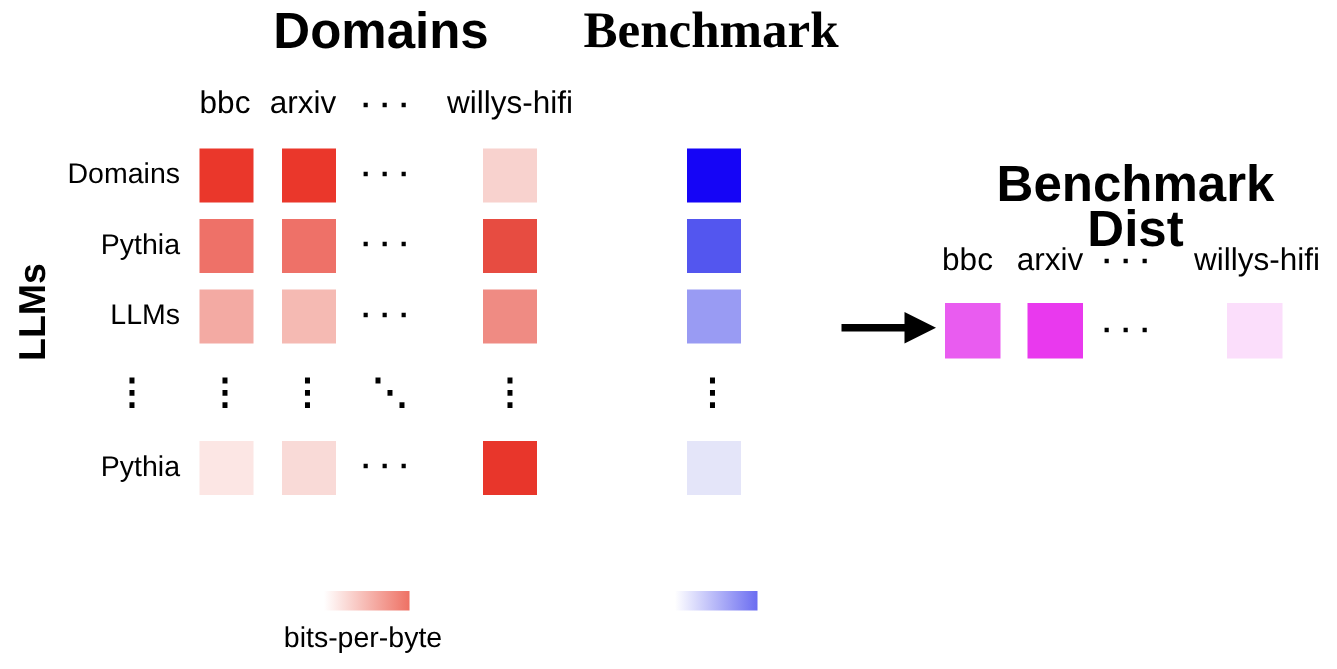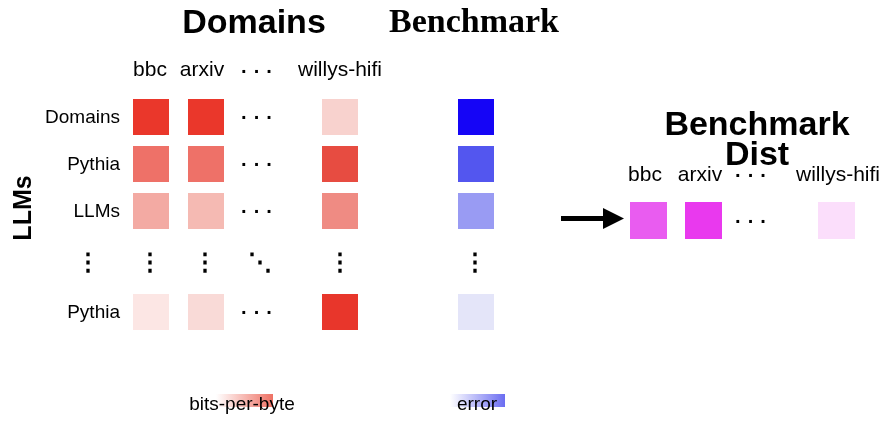--- a/index.html
+++ b/index.html
@@ -29,21 +29,21 @@
     position:absolute;left:-13px;top:194px;width:70px;height:28px;
     font-weight:bold;font-size:25px;text-align:center;transform:rotate(-90deg);
   }
   .cell{position:absolute;}
   .dots{position:absolute;transform:translate(-50%,-50%);font-weight:bold;white-space:nowrap;}
   .dots-h{font-size:20px;letter-spacing:6px;}
   .dots-v,.dots-d{font-size:24px;}
   .legend-bar{position:absolute;width:57px;height:13px;top:394px;}
   #bpb-bar{left:216px;}
   #error-bar{left:450px;width:55px;}
-  .legend-label{position:absolute;top:392px;font-size:19px;text-align:center;line-height:24px;}
+  .legend-label{position:absolute;top:414px;font-size:19px;text-align:center;line-height:24px;}
   #bpb-label{left:162px;width:160px;}
   #error-label{left:417px;width:120px;}
   #arrow{position:absolute;left:559px;top:207px;}
 </style>
 </head>
 <body>
 
 <div id="canvas">
 
   <div class="title" id="domains-title">Domains</div>
@@ -66,21 +66,20 @@
   <div id="llms-label">LLMs</div>
 
   <svg id="arrow" width="66" height="24" viewBox="0 0 66 24">
     <rect x="2" y="9" width="46" height="5" fill="#000"></rect>
     <polygon points="44,1 65,11.5 44,22" fill="#000"></polygon>
   </svg>
 
   <div class="legend-bar" id="bpb-bar" style="background: linear-gradient(to right, rgb(255, 255, 255), rgb(238, 113, 100));"></div>
   <div class="legend-label" id="bpb-label">bits-per-byte</div>
   <div class="legend-bar" id="error-bar" style="background: linear-gradient(to right, rgb(255, 255, 255), rgb(107, 109, 241));"></div>
-  <div class="legend-label" id="error-label">error</div>
 
 <div class="cell" style="left: 133px; top: 99px; width: 36px; height: 36px; background: rgb(234, 55, 43);"></div>
     <div class="cell" style="left: 188px; top: 99px; width: 36px; height: 36px; background: rgb(234, 55, 43);"></div>
     <div class="cell" style="left: 322px; top: 99px; width: 36px; height: 36px; background: rgb(248, 210, 206);"></div>
     <div class="cell" style="left: 458px; top: 99px; width: 36px; height: 36px; background: rgb(21, 5, 246);"></div>
     <div class="cell" style="left: 133px; top: 146px; width: 36px; height: 36px; background: rgb(238, 113, 104);"></div>
     <div class="cell" style="left: 188px; top: 146px; width: 36px; height: 36px; background: rgb(238, 113, 104);"></div>
     <div class="cell" style="left: 322px; top: 146px; width: 36px; height: 36px; background: rgb(231, 76, 65);"></div>
     <div class="cell" style="left: 458px; top: 146px; width: 36px; height: 36px; background: rgb(83, 86, 239);"></div>
     <div class="cell" style="left: 133px; top: 193px; width: 36px; height: 36px; background: rgb(243, 170, 163);"></div>

